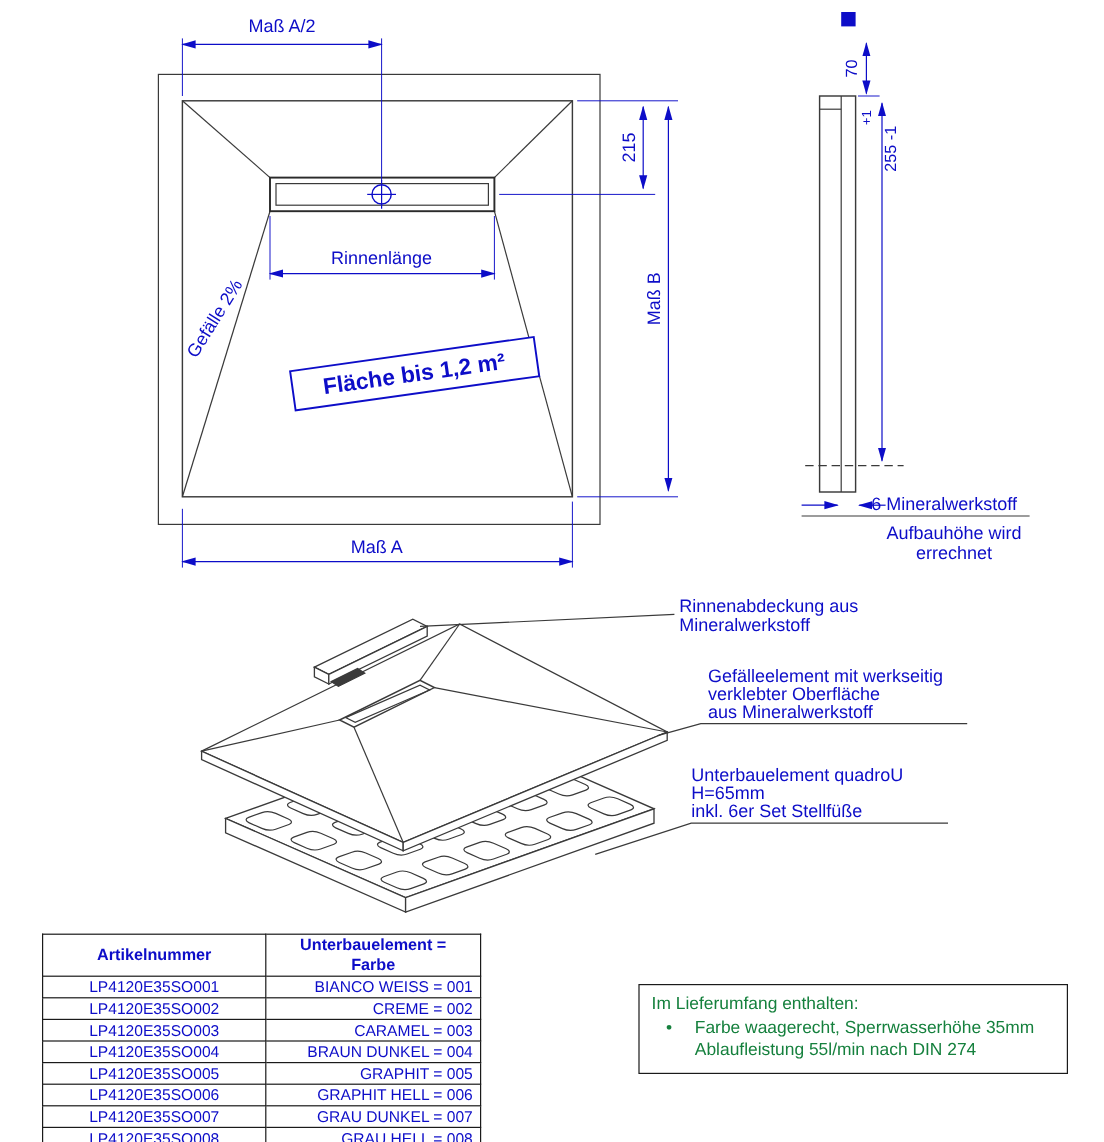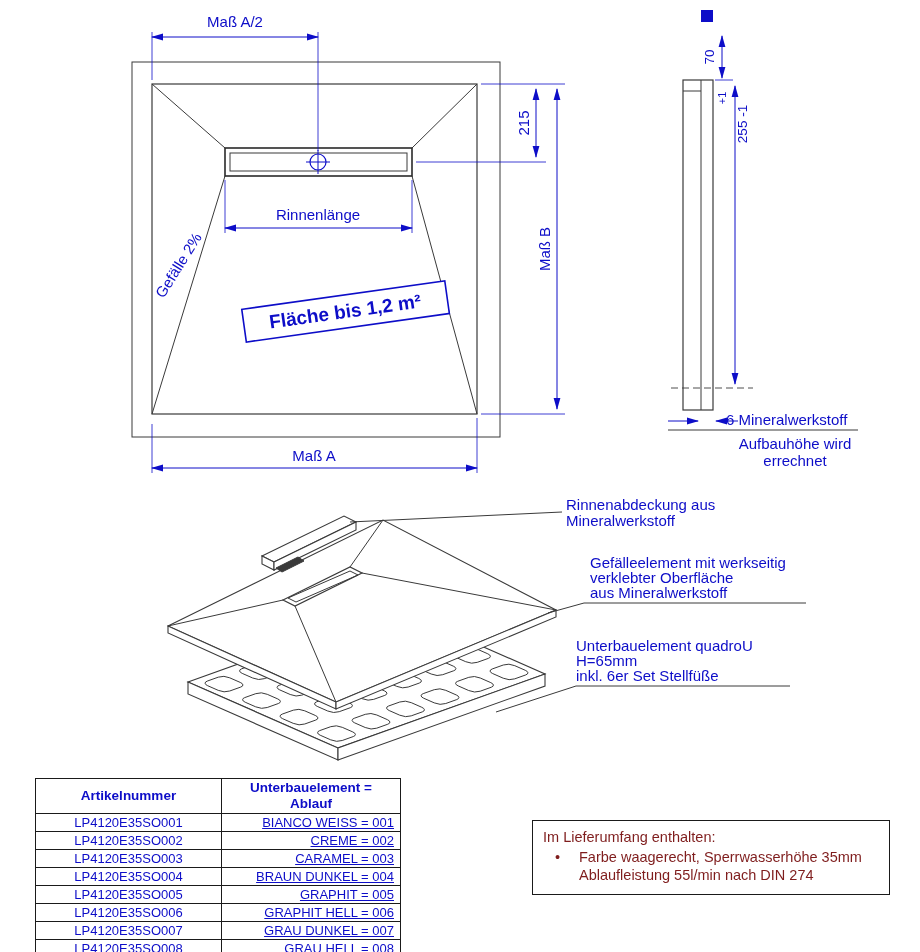--- a/index.html
+++ b/index.html
@@ -23,23 +23,23 @@
   .area-text{fill:#0d0dc8;font-size:19px;font-weight:bold;}
   .accent-fill{fill:#0d0dc8;}
 
   .article-table{position:absolute;left:35px;top:778px;border-collapse:collapse;table-layout:fixed;}
   .article-table th,.article-table td{border:1px solid #1a1a1a;color:#0d0dc8;padding:0 6px;white-space:nowrap;}
   .article-table th{font-size:13.5px;font-weight:bold;text-align:center;height:34px;vertical-align:middle;line-height:1.15;}
   .article-table td{font-size:13px;height:17px;line-height:17px;}
   .article-table .col1{width:173px;margin-top:38px;}
   .article-table .col2{width:166px;}
   .article-table td.art{text-align:center;}
-  .article-table td.col{text-align:right;text-decoration:underline;}
-
-  .delivery-box{position:absolute;left:532px;top:820px;width:336px;border:1px solid #1a1a1a;color:#7f1d1d;font-size:14.5px;padding:7px 10px 10px 10px;line-height:18px;}
+  .article-table td.col{text-align:right;}
+
+  .delivery-box{position:absolute;left:532px;top:820px;width:336px;border:1px solid #1a1a1a;color:#15803d;font-size:14.5px;padding:7px 10px 10px 10px;line-height:18px;}
   .db-item{display:flex;margin-top:2px;padding-left:12px;}
   .db-bullet{width:24px;flex:0 0 24px;}
 </style>
 </head>
 <body>
 
 <div class="page">
 
 <svg width="920" height="770" viewBox="0 0 920 770">
   <defs>
@@ -212,21 +212,21 @@
     </g>
   </g>
 </svg>
 
 <table class="article-table">
   <thead>
     <tr>
       <th class="col1">Artikelnummer</th>
       <th class="col2">
         <div>Unterbauelement =</div>
-        <div>Ablauf</div>
+        <div>Farbe</div>
       </th>
     </tr>
   </thead>
   <tbody>
     <tr>
       <td class="art">LP4120E35SO001</td>
       <td class="col">BIANCO WEISS = 001</td>
     </tr>
     <tr>
       <td class="art">LP4120E35SO002</td>

